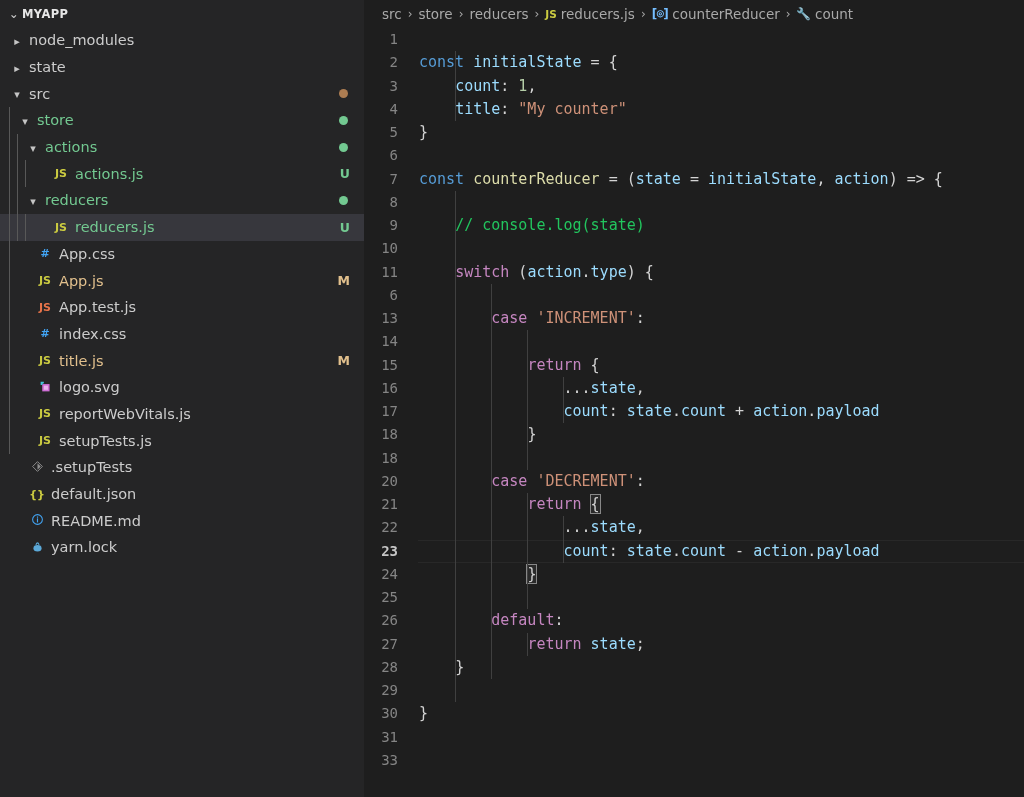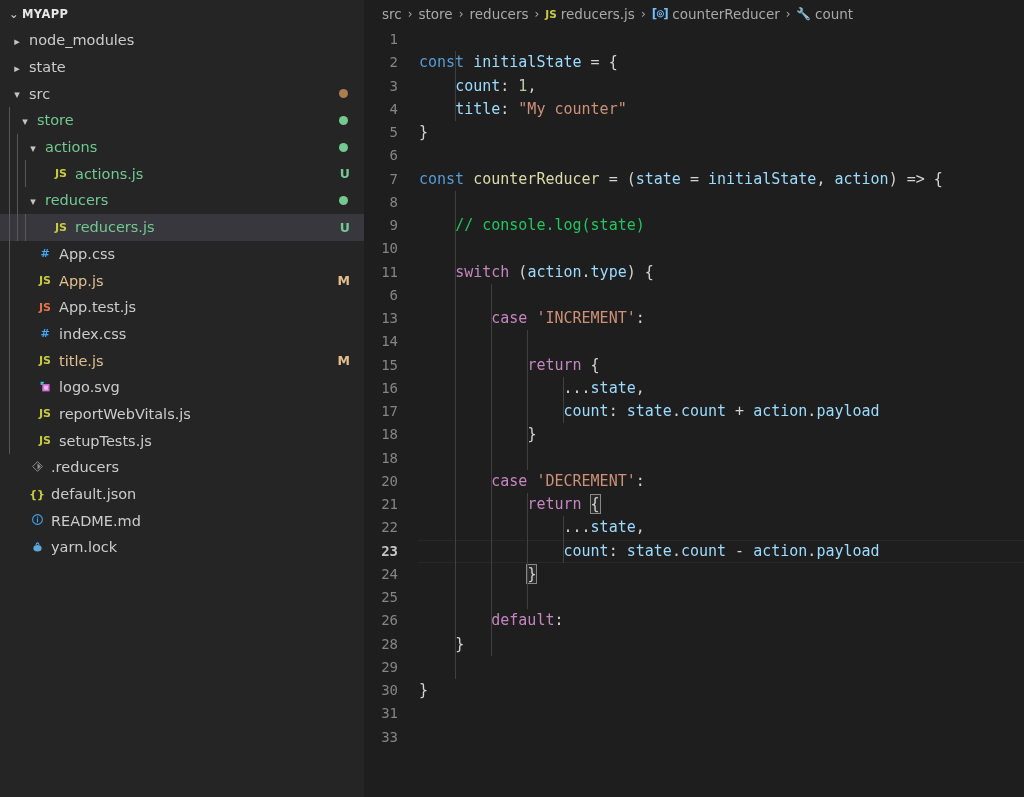--- a/index.html
+++ b/index.html
@@ -366,21 +366,21 @@
         </div>
         <div class="row">
           <span class="guides">
             <span class="guide"></span>
           </span>
           <span class="twisty-cell"></span>
           <span class="icon-cell"><span class="svg-glyph c-git"><svg width="13" height="13" viewBox="0 0 16 16">
                 <path d="M8 2 L14 8 L8 14 L2 8 Z" fill="none" stroke="#8f8f8f" stroke-width="1.2"></path>
                 <path d="M8 4 L12 8 L8 12 Z" fill="#8f8f8f"></path>
               </svg></span></span>
-          <span class="label t-default">.reducers</span>
+          <span class="label t-default">.setupTests</span>
         </div>
         <div class="row">
           <span class="guides">
             <span class="guide"></span>
           </span>
           <span class="twisty-cell"></span>
           <span class="icon-cell"><span class="c-json">{}</span></span>
           <span class="label t-default">default.json</span>
         </div>
         <div class="row">
@@ -458,20 +458,21 @@
         <div class="code-line"><span class="ln">17</span><span class="content"><span class="pn">                </span><span class="var">count</span><span class="pn">: </span><span class="var">state</span><span class="pn">.</span><span class="var">count</span><span class="pn"> + </span><span class="var">action</span><span class="pn">.</span><span class="var">payload</span></span><span class="ig" style="left: 91.08px;"></span><span class="ig" style="left: 127.16px;"></span><span class="ig" style="left: 163.24px;"></span><span class="ig" style="left: 199.32px;"></span></div>
         <div class="code-line"><span class="ln">18</span><span class="content"><span class="pn">            </span><span class="pn">}</span></span><span class="ig" style="left: 91.08px;"></span><span class="ig" style="left: 127.16px;"></span><span class="ig" style="left: 163.24px;"></span></div>
         <div class="code-line"><span class="ln">18</span><span class="content"></span><span class="ig" style="left: 91.08px;"></span><span class="ig" style="left: 127.16px;"></span><span class="ig" style="left: 163.24px;"></span></div>
         <div class="code-line"><span class="ln">20</span><span class="content"><span class="pn">        </span><span class="kc">case</span><span class="pn"> </span><span class="str">'DECREMENT'</span><span class="pn">:</span></span><span class="ig" style="left: 91.08px;"></span><span class="ig" style="left: 127.16px;"></span></div>
         <div class="code-line"><span class="ln">21</span><span class="content"><span class="pn">            </span><span class="kc">return</span><span class="pn"> </span><span class="pn bm">{</span></span><span class="ig" style="left: 91.08px;"></span><span class="ig" style="left: 127.16px;"></span><span class="ig" style="left: 163.24px;"></span></div>
         <div class="code-line"><span class="ln">22</span><span class="content"><span class="pn">                </span><span class="pn">...</span><span class="var">state</span><span class="pn">,</span></span><span class="ig" style="left: 91.08px;"></span><span class="ig" style="left: 127.16px;"></span><span class="ig" style="left: 163.24px;"></span><span class="ig" style="left: 199.32px;"></span></div>
         <div class="code-line current"><span class="ln">23</span><span class="content"><span class="pn">                </span><span class="var">count</span><span class="pn">: </span><span class="var">state</span><span class="pn">.</span><span class="var">count</span><span class="pn"> - </span><span class="var">action</span><span class="pn">.</span><span class="var">payload</span></span><span class="current-hl"></span><span class="ig" style="left: 91.08px;"></span><span class="ig" style="left: 127.16px;"></span><span class="ig" style="left: 163.24px;"></span><span class="ig" style="left: 199.32px;"></span></div>
         <div class="code-line"><span class="ln">24</span><span class="content"><span class="pn">            </span><span class="pn bm">}</span></span><span class="ig" style="left: 91.08px;"></span><span class="ig" style="left: 127.16px;"></span><span class="ig" style="left: 163.24px;"></span></div>
         <div class="code-line"><span class="ln">25</span><span class="content"></span><span class="ig" style="left: 91.08px;"></span><span class="ig" style="left: 127.16px;"></span><span class="ig" style="left: 163.24px;"></span></div>
         <div class="code-line"><span class="ln">26</span><span class="content"><span class="pn">        </span><span class="kc">default</span><span class="pn">:</span></span><span class="ig" style="left: 91.08px;"></span><span class="ig" style="left: 127.16px;"></span></div>
+        <div class="code-line"><span class="ln">27</span><span class="content"><span class="pn">            </span><span class="kc">return</span><span class="pn"> </span><span class="var">state</span><span class="pn">;</span></span><span class="ig" style="left: 91.08px;"></span><span class="ig" style="left: 127.16px;"></span><span class="ig" style="left: 163.24px;"></span></div>
         <div class="code-line"><span class="ln">28</span><span class="content"><span class="pn">    </span><span class="pn">}</span></span><span class="ig" style="left: 91.08px;"></span><span class="ig" style="left: 127.16px;"></span></div>
         <div class="code-line"><span class="ln">29</span><span class="content"></span><span class="ig" style="left: 91.08px;"></span></div>
         <div class="code-line"><span class="ln">30</span><span class="content"><span class="pn">}</span></span></div>
         <div class="code-line"><span class="ln">31</span><span class="content"></span></div>
         <div class="code-line"><span class="ln">33</span><span class="content"></span></div>
       </div>
   </div>
 
 </div>
 

